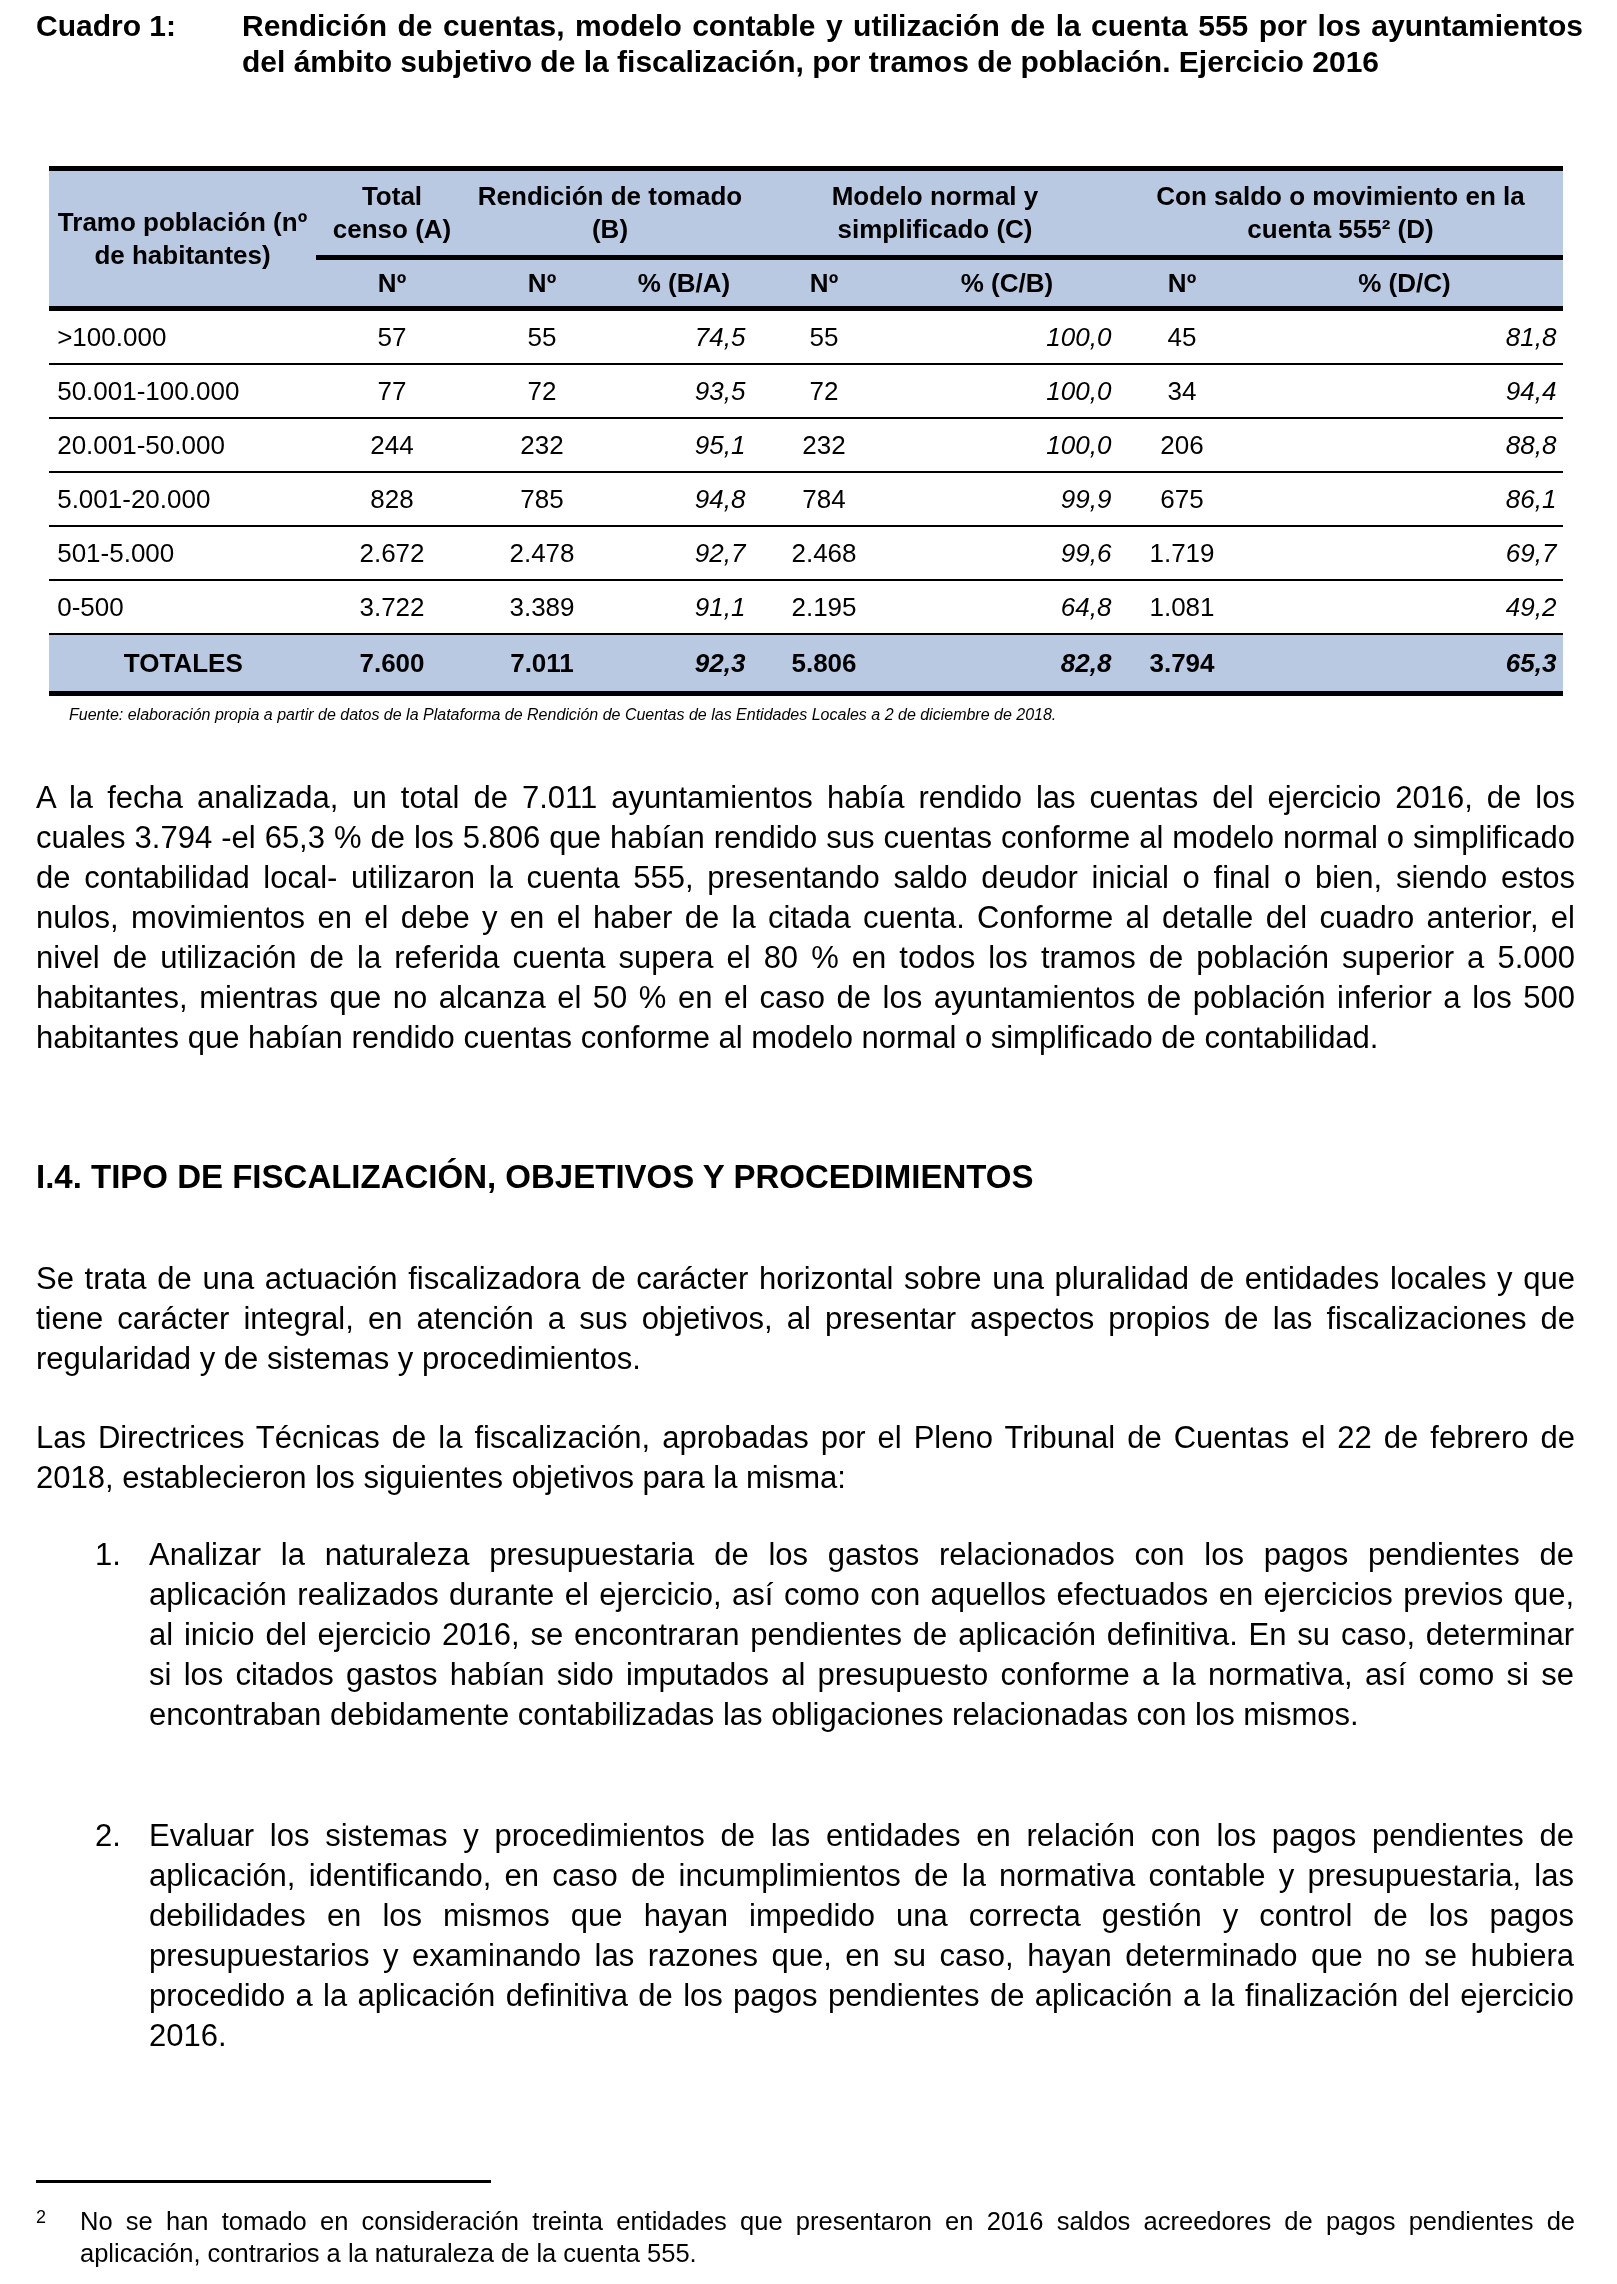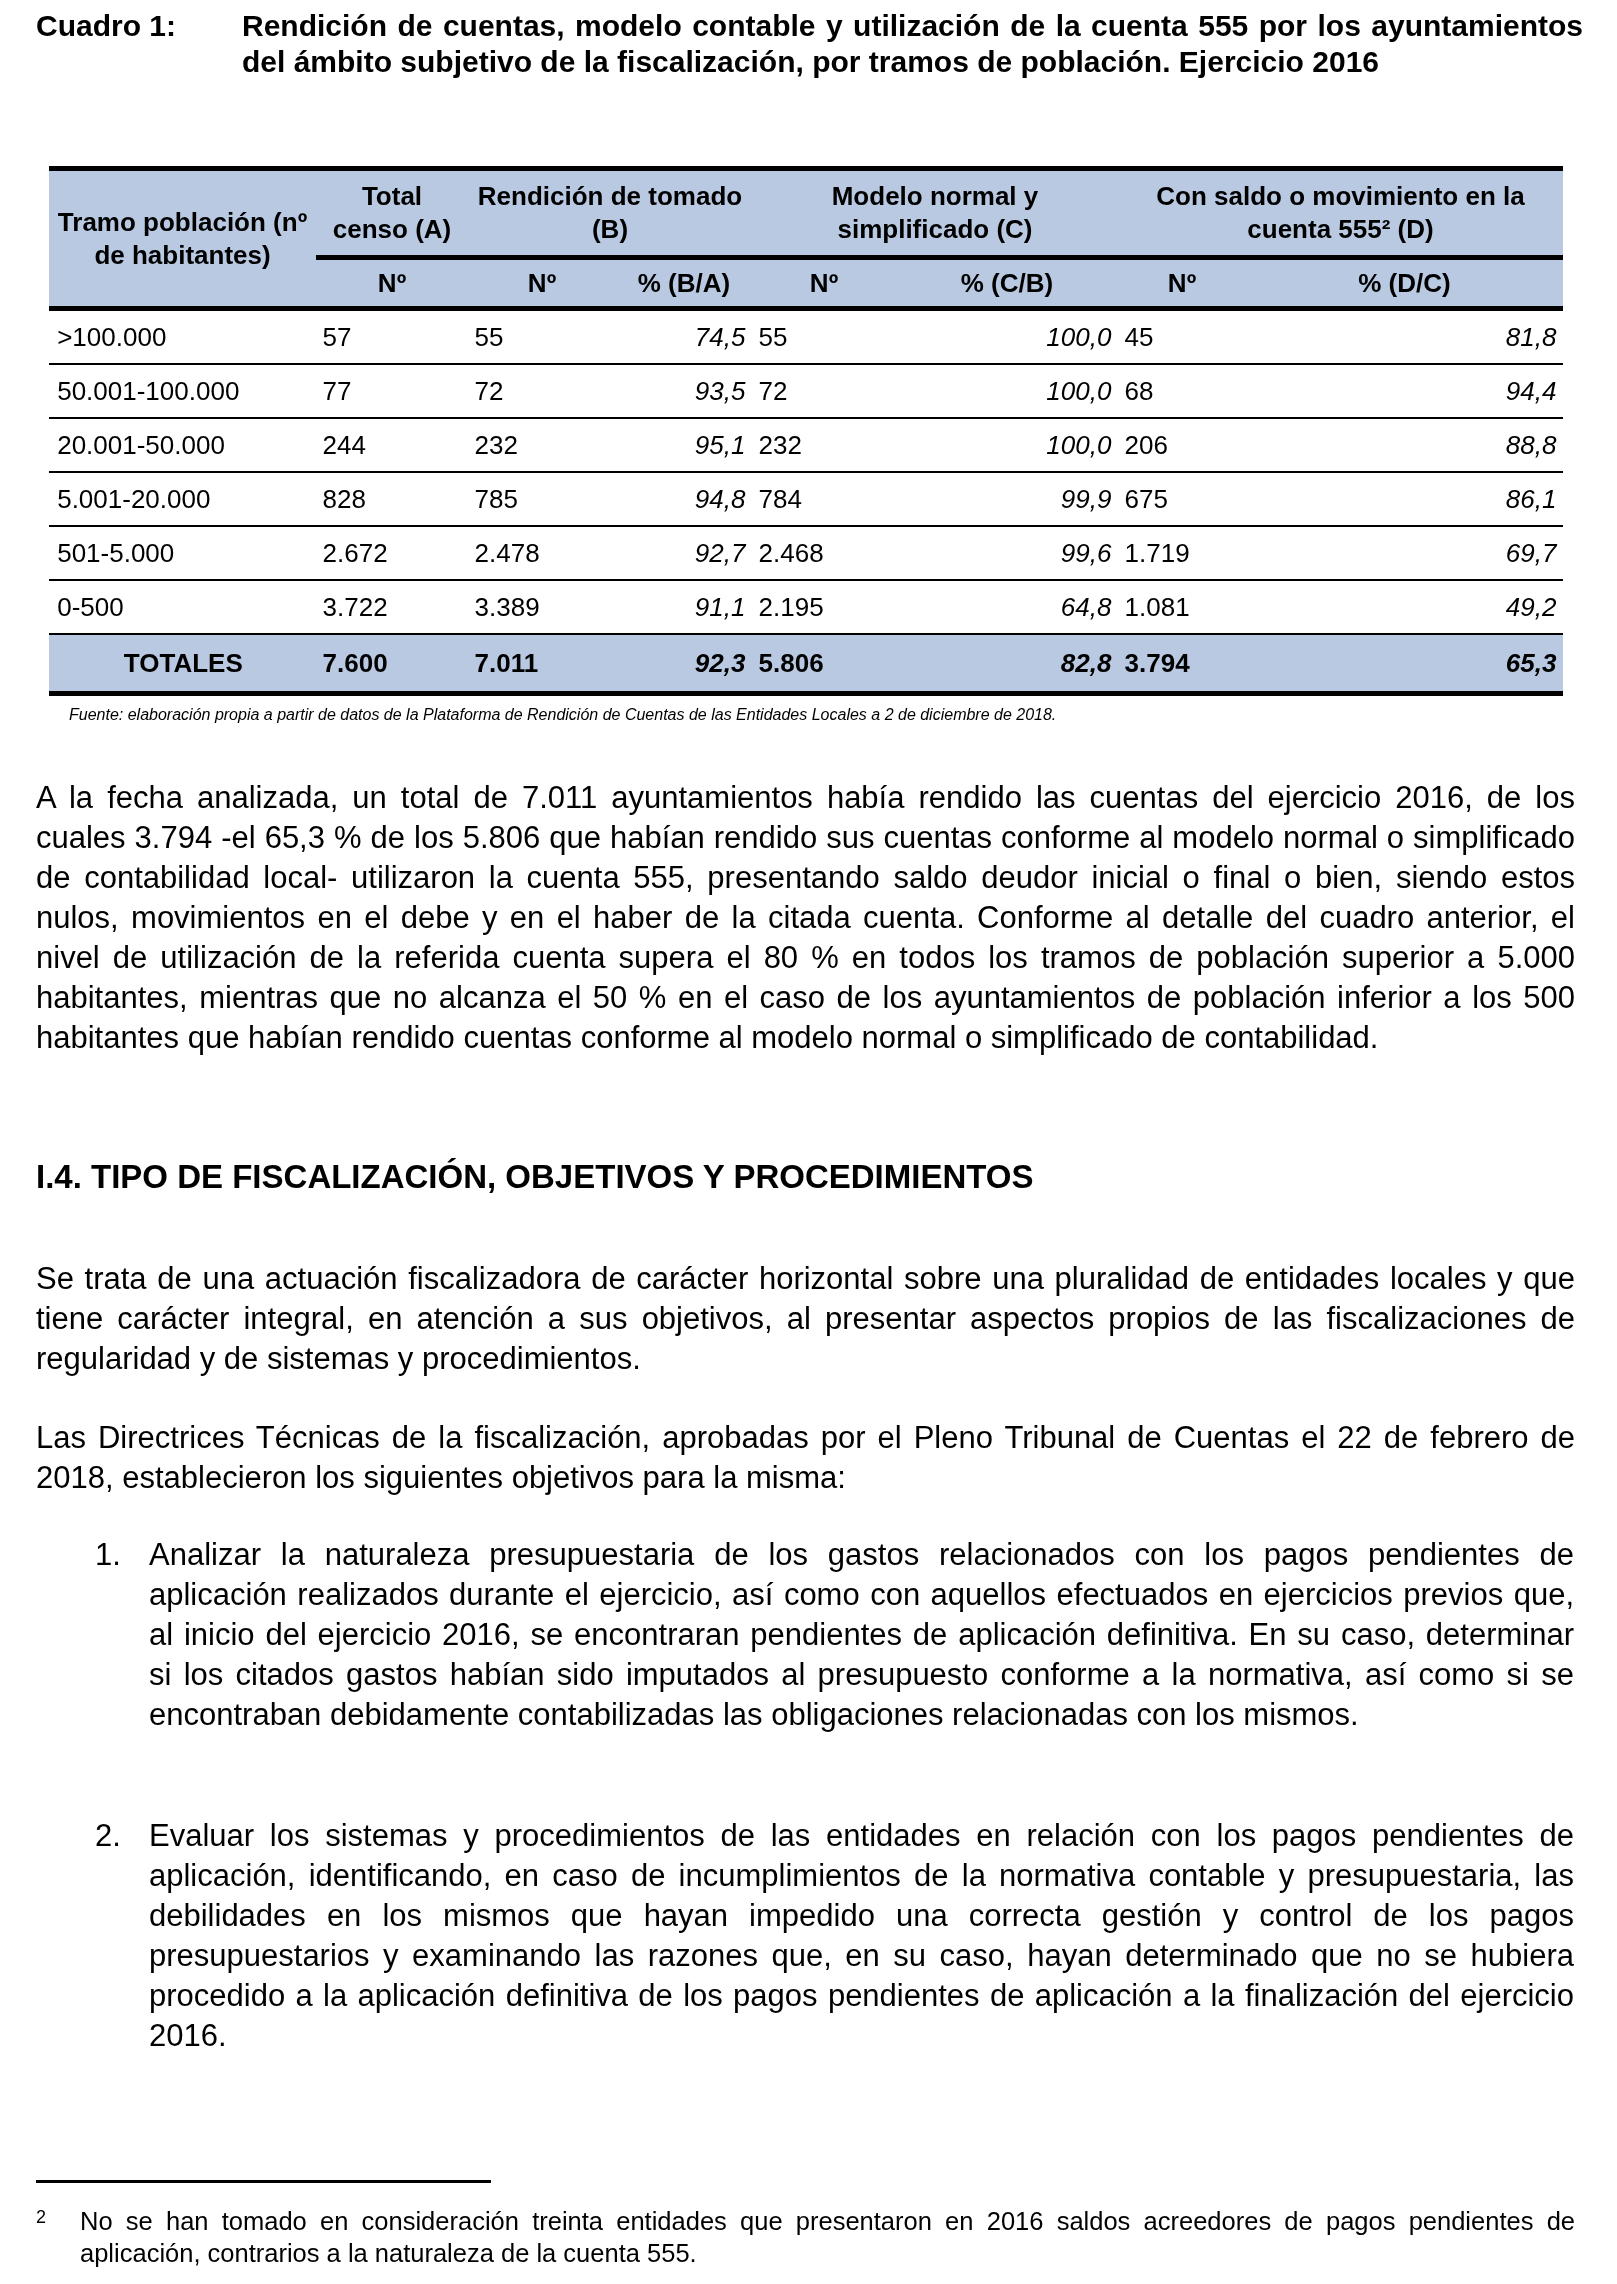--- a/index.html
+++ b/index.html
@@ -26,21 +26,21 @@
   thead tr.h1 th { height: 84px; vertical-align: middle; }
   thead tr.h2 th { height: 46px; border-top: 5px solid #000; border-bottom: 5.8px solid #000; }
   thead tr.h1 th { border-top: 5.8px solid #000; }
   thead th.rowhead { border-bottom: 5.8px solid #000; }
   tbody td {
     height: 52px; border-bottom: 2.5px solid #000; padding: 0 6.6px;
     line-height: 33px;
   }
   tbody tr:last-child td { border-bottom: 5.8px solid #000; }
   td.lab { text-align: left; padding-left: 8.2px; }
-  td.num { text-align: left; }
+  td.num { text-align: center; }
   td.pct { text-align: right; font-style: italic; }
   tr.total td {
     background: #b8c9e1; font-weight: bold; height: 56px;
     border-bottom: 5.8px solid #000;
     margin-top: 12px;
   }
   tr.total td.lab { text-align: center; }
 
   .source {
     position: absolute; left: 69px; top: 706px; font-size: 16px; font-style: italic;
@@ -120,21 +120,21 @@
         <td class="num">45</td>
         <td class="pct">81,8</td>
       </tr>
       <tr>
         <td class="lab">50.001-100.000</td>
         <td class="num">77</td>
         <td class="num">72</td>
         <td class="pct">93,5</td>
         <td class="num">72</td>
         <td class="pct">100,0</td>
-        <td class="num">68</td>
+        <td class="num">34</td>
         <td class="pct">94,4</td>
       </tr>
       <tr>
         <td class="lab">20.001-50.000</td>
         <td class="num">244</td>
         <td class="num">232</td>
         <td class="pct">95,1</td>
         <td class="num">232</td>
         <td class="pct">100,0</td>
         <td class="num">206</td>

